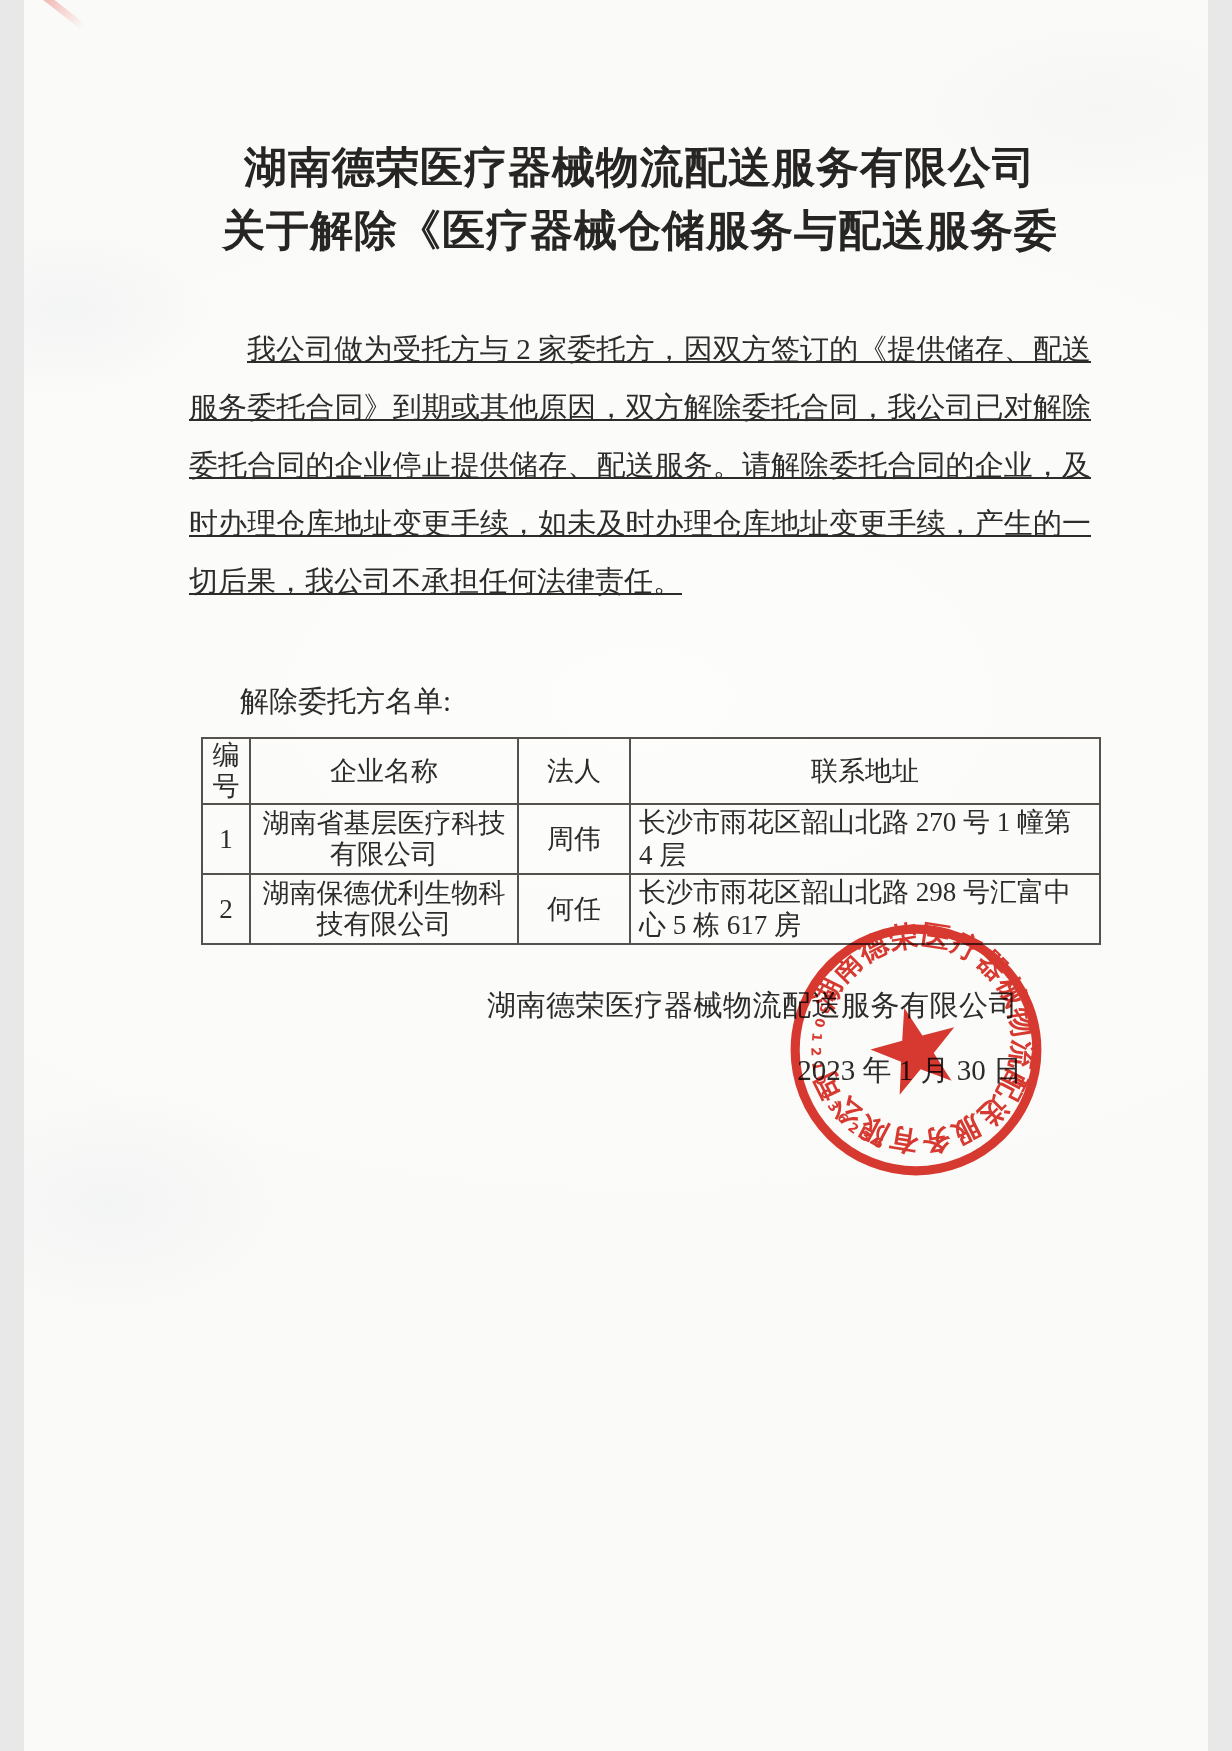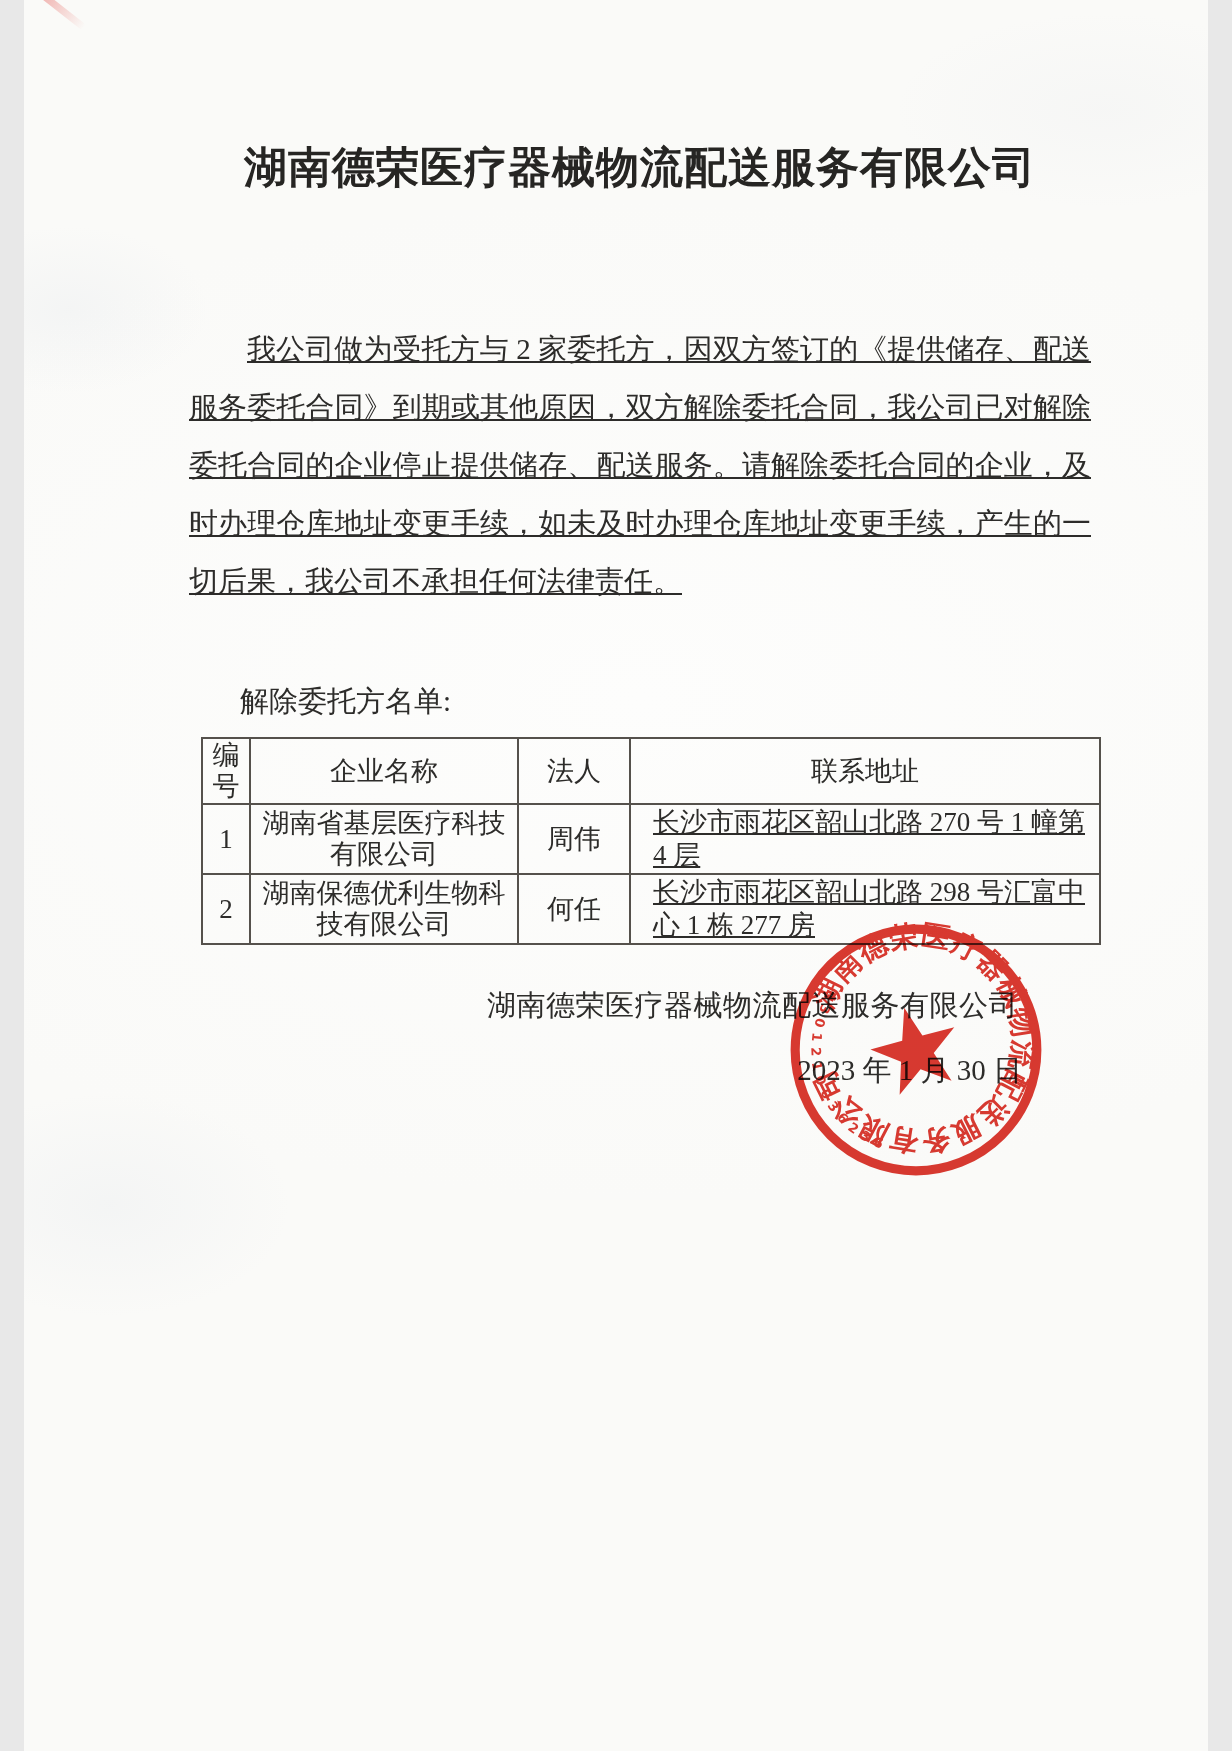--- a/index.html
+++ b/index.html
@@ -69,24 +69,23 @@
     font-weight: normal;
     text-align: center;
     vertical-align: middle;
     line-height: 31px;
     padding: 1px 2px;
   }
   .delegation-table th { height: 36px; }
   .delegation-table td { height: 64px; }
   .delegation-table td.addr-cell {
     text-align: left;
-    padding-left: 22px;
+    padding-left: 8px;
     padding-right: 8px;
     line-height: 33px;
-    text-decoration: underline;
   }
   .signature-line {
     position: absolute;
     top: 986px; right: 190px;
     font-size: 29px;
     letter-spacing: 0.5px;
     color: #2d2c2a;
   }
   .date-line {
     position: absolute;
@@ -117,20 +116,21 @@
 </style>
 </head>
 <body>
 
 <div class="page">
 
   <div class="scan-streak"></div>
 
   <div class="title-block">
     <div>湖南德荣医疗器械物流配送服务有限公司</div>
+    <div>关于解除《医疗器械仓储服务与配送服务委</div>
   </div>
 
   <div class="body-paragraph">我公司做为受托方与 2 家委托方，因双方签订的《提供储存、配送服务委托合同》到期或其他原因，双方解除委托合同，我公司已对解除委托合同的企业停止提供储存、配送服务。请解除委托合同的企业，及时办理仓库地址变更手续，如未及时办理仓库地址变更手续，产生的一切后果，我公司不承担任何法律责任。</div>
 
   <div class="list-label">解除委托方名单:</div>
 
   <table class="delegation-table">
     <colgroup>
       <col style="width:48px">
       <col style="width:268px">
@@ -147,21 +147,21 @@
     <tr>
       <td>1</td>
       <td>湖南省基层医疗科技有限公司</td>
       <td>周伟</td>
       <td class="addr-cell">长沙市雨花区韶山北路 270 号 1 幢第 4 层</td>
     </tr>
     <tr>
       <td>2</td>
       <td>湖南保德优利生物科技有限公司</td>
       <td>何任</td>
-      <td class="addr-cell">长沙市雨花区韶山北路 298 号汇富中心 1 栋 277 房</td>
+      <td class="addr-cell">长沙市雨花区韶山北路 298 号汇富中心 5 栋 617 房</td>
     </tr>
   </tbody>
     </table>
 
   <div class="signature-line">湖南德荣医疗器械物流配送服务有限公司</div>
 
   <div class="date-line">2023 年 1 月 30 日</div>
 
   <div class="stamp">
     <svg viewBox="0 0 260 260" xmlns="http://www.w3.org/2000/svg" xmlns:xlink="http://www.w3.org/1999/xlink">

